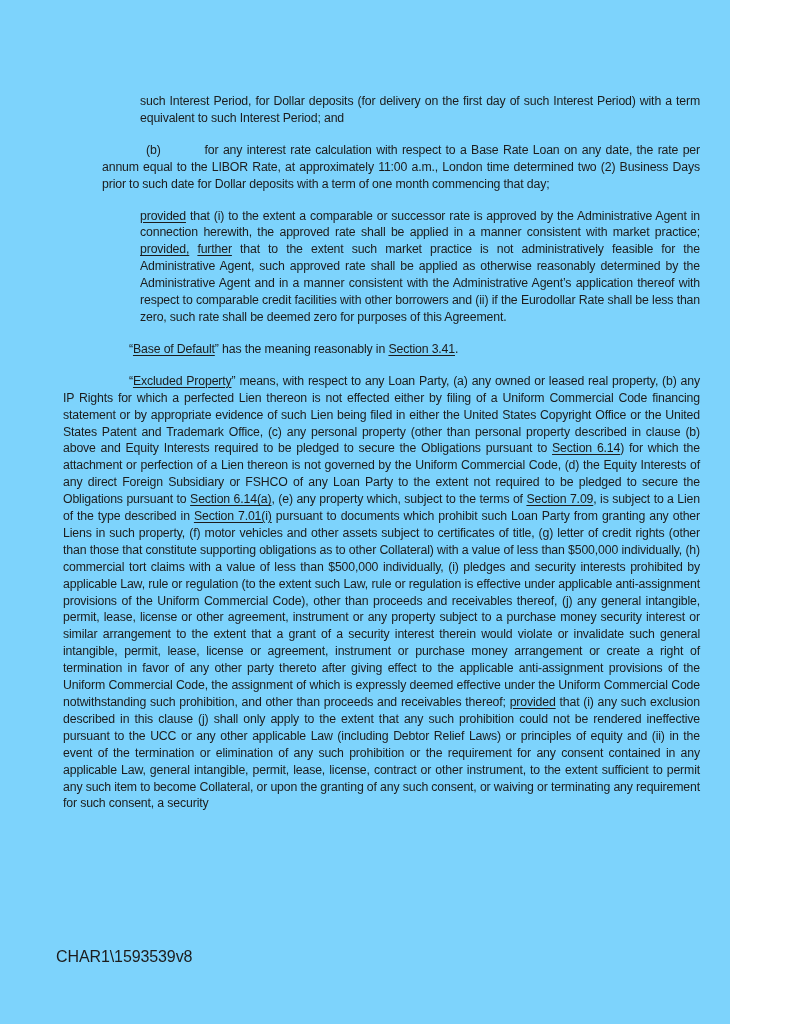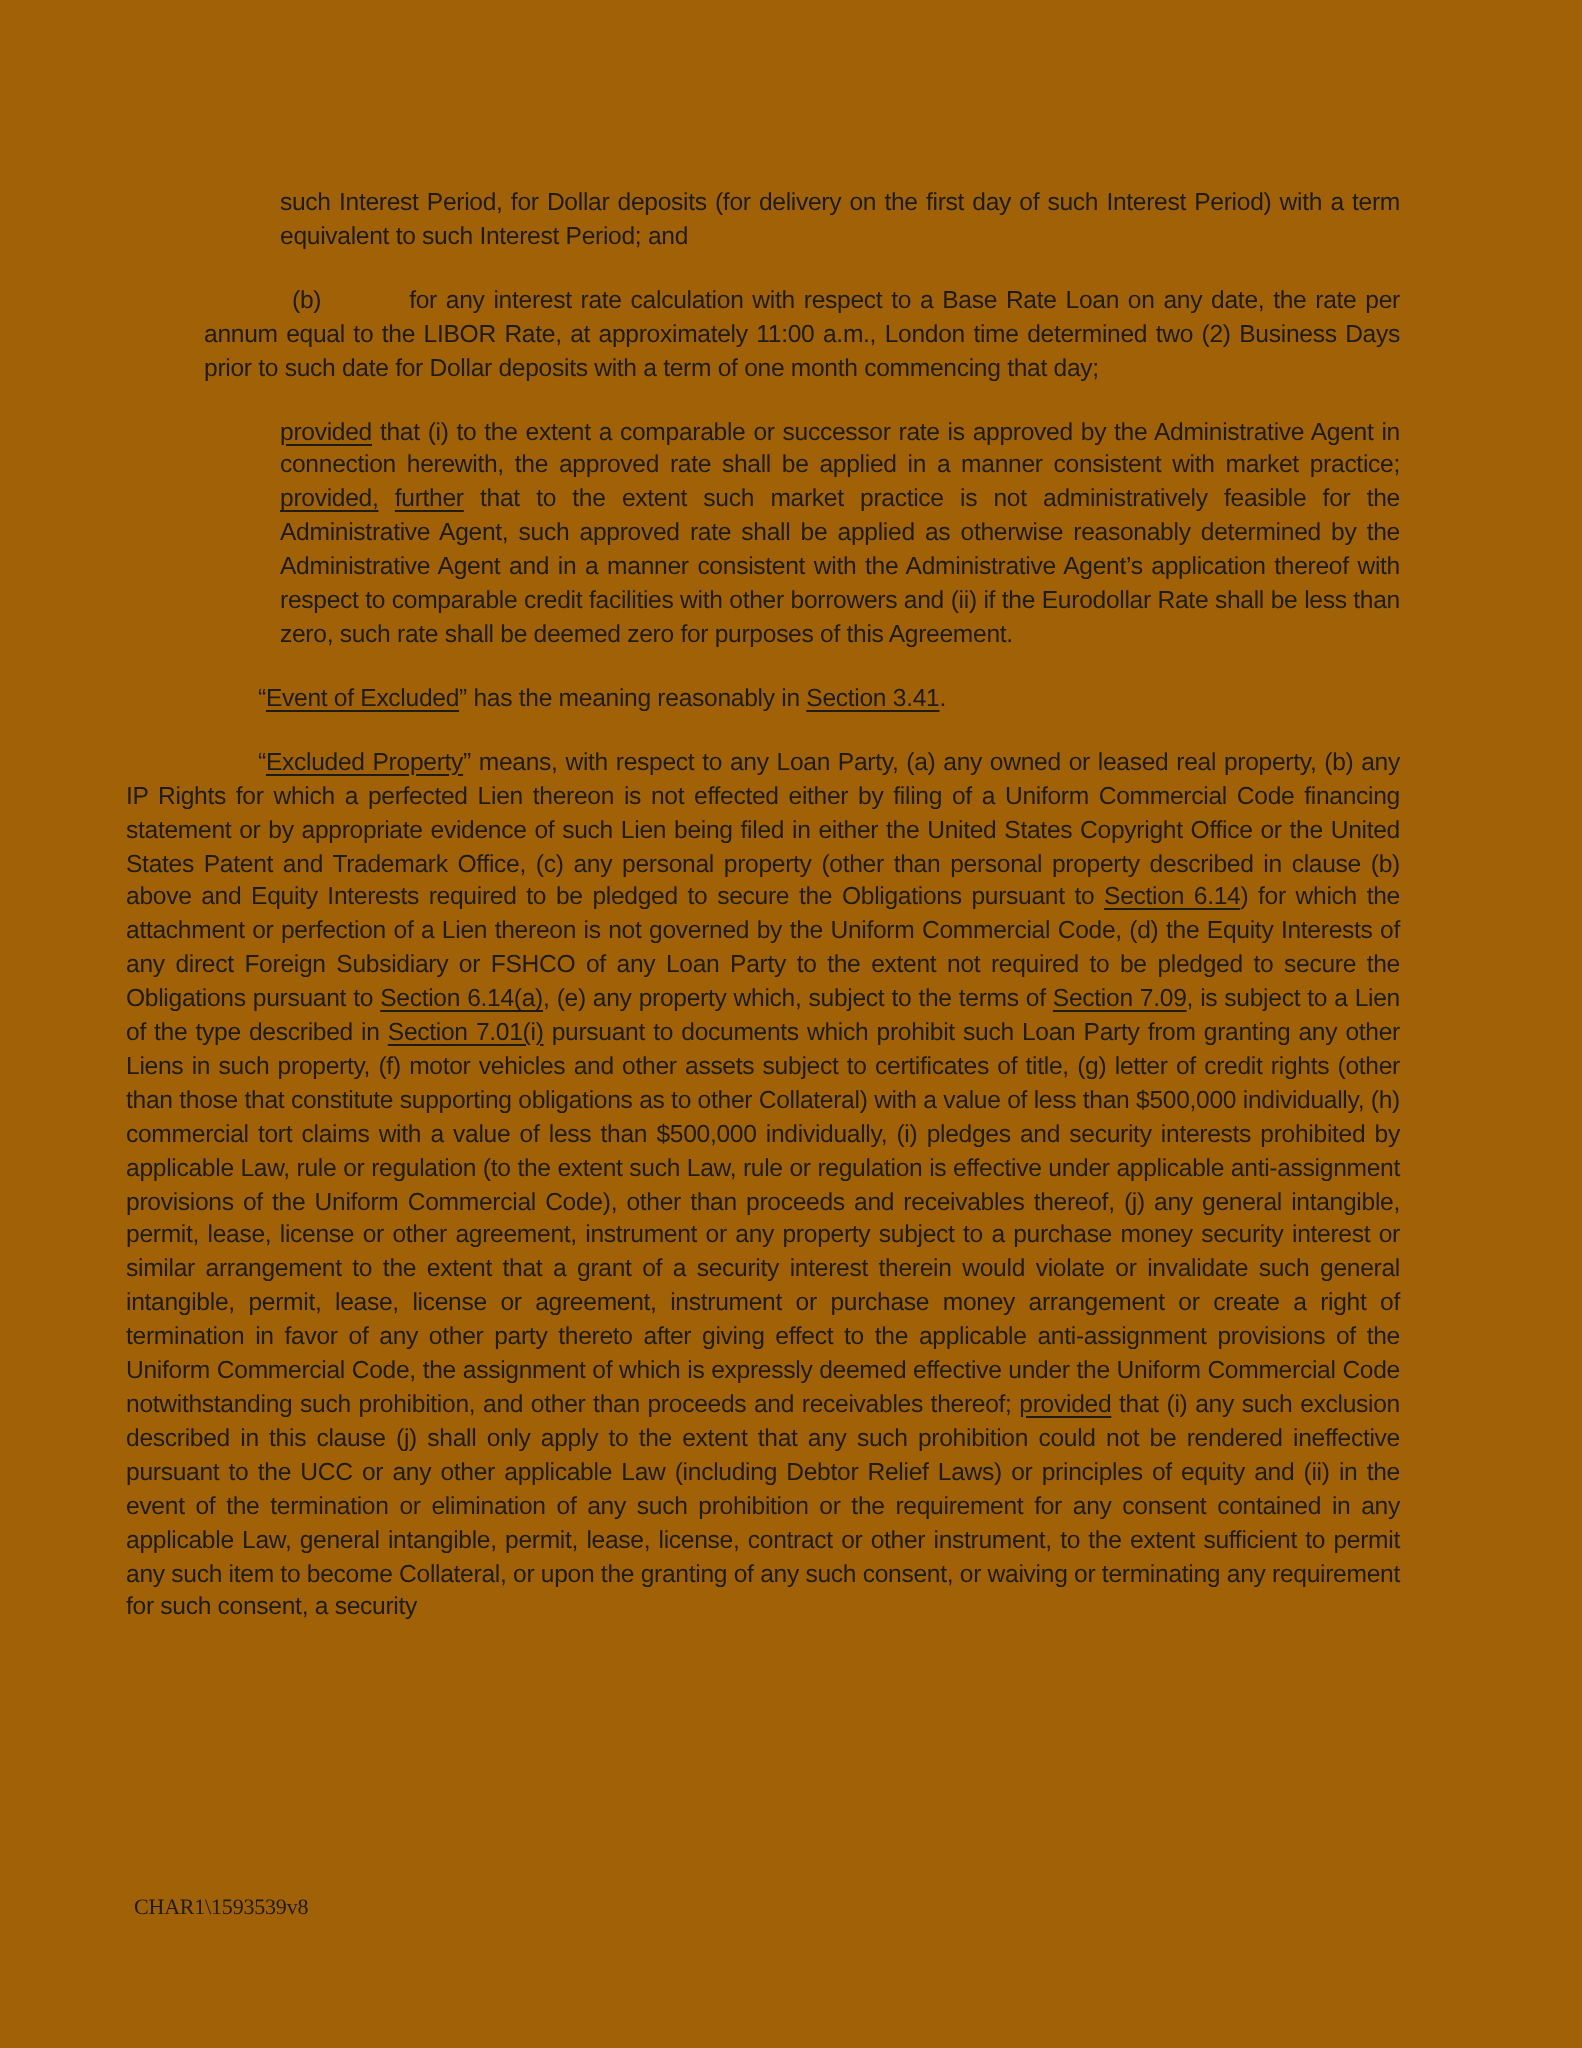--- a/index.html
+++ b/index.html
@@ -3,22 +3,22 @@
 <meta charset="utf-8">
 <style>
   html, body { margin: 0; padding: 0; }
   body {
     width: 791px; height: 1024px;
     background: #ffffff;
     font-family: "Liberation Sans", sans-serif;
   }
   .page {
     position: relative;
-    width: 791px; height: 1024px;
-    background: #a16207;
+    width: 730px; height: 1024px;
+    background: #7dd3fc;
     overflow: hidden;
   }
   .doc-body {
     position: absolute;
     left: 63px; top: 93px; width: 637px;
     color: #1c1c1c;
     font-size: 12.3px;
     line-height: 16.9px;
     letter-spacing: -0.15px;
     text-align: justify;
@@ -31,32 +31,31 @@
   .tab { display: inline-block; width: 44px; }
   .page-number {
     position: absolute;
     left: 0; top: 928px; width: 791px;
     text-align: center;
     font-size: 12.3px;
     color: #1c1c1c;
   }
   .footer-ref {
     position: absolute;
-    left: 67px; top: 948px;
-    font-size: 11px;
+    left: 56px; top: 948px;
+    font-size: 16px;
     letter-spacing: -0.1px;
     color: #1c1c1c;
-    font-family: Liberation Serif, serif;
   }
 </style>
 </head>
 <body>
 
 <div class="page">
   <main class="doc-body" id="doc-body">
       <p class="para block"><span>such Interest Period, for Dollar deposits (for delivery on the first day of such Interest Period) with a term equivalent to such Interest Period; and</span></p>
       <p class="para block-sub"><span class="tab"></span><span>(b)</span><span class="tab"></span><span>for any interest rate calculation with respect to a Base Rate Loan on any date, the rate per annum equal to the LIBOR Rate, at approximately 11:00 a.m., London time determined two (2) Business Days prior to such date for Dollar deposits with a term of one month commencing that day;</span></p>
       <p class="para block"><span class="u">provided</span><span> that (i) to the extent a comparable or successor rate is approved by the Administrative Agent in connection herewith, the approved rate shall be applied in a manner consistent with market practice; </span><span class="u">provided,</span><span> </span><span class="u">further</span><span> that to the extent such market practice is not administratively feasible for the Administrative Agent, such approved rate shall be applied as otherwise reasonably determined by the Administrative Agent and in a manner consistent with the Administrative Agent’s application thereof with respect to comparable credit facilities with other borrowers and (ii) if the Eurodollar Rate shall be less than zero, such rate shall be deemed zero for purposes of this Agreement.</span></p>
-      <p class="para definition"><span>“</span><span class="u">Event of Excluded</span><span>” has the meaning reasonably in </span><span class="u">Section 3.41</span><span>.</span></p>
+      <p class="para definition"><span>“</span><span class="u">Base of Default</span><span>” has the meaning reasonably in </span><span class="u">Section 3.41</span><span>.</span></p>
       <p class="para definition"><span>“</span><span class="u">Excluded Property</span><span>” means, with respect to any Loan Party, (a) any owned or leased real property, (b) any IP Rights for which a perfected Lien thereon is not effected either by filing of a Uniform Commercial Code financing statement or by appropriate evidence of such Lien being filed in either the United States Copyright Office or the United States Patent and Trademark Office, (c) any personal property (other than personal property described in clause (b) above and Equity Interests required to be pledged to secure the Obligations pursuant to </span><span class="u">Section 6.14</span><span>) for which the attachment or perfection of a Lien thereon is not governed by the Uniform Commercial Code, (d) the Equity Interests of any direct Foreign Subsidiary or FSHCO of any Loan Party to the extent not required to be pledged to secure the Obligations pursuant to </span><span class="u">Section 6.14(a)</span><span>, (e) any property which, subject to the terms of </span><span class="u">Section 7.09</span><span>, is subject to a Lien of the type described in </span><span class="u">Section 7.01(i)</span><span> pursuant to documents which prohibit such Loan Party from granting any other Liens in such property, (f) motor vehicles and other assets subject to certificates of title, (g) letter of credit rights (other than those that constitute supporting obligations as to other Collateral) with a value of less than $500,000 individually, (h) commercial tort claims with a value of less than $500,000 individually, (i) pledges and security interests prohibited by applicable Law, rule or regulation (to the extent such Law, rule or regulation is effective under applicable anti-assignment provisions of the Uniform Commercial Code), other than proceeds and receivables thereof, (j) any general intangible, permit, lease, license or other agreement, instrument or any property subject to a purchase money security interest or similar arrangement to the extent that a grant of a security interest therein would violate or invalidate such general intangible, permit, lease, license or agreement, instrument or purchase money arrangement or create a right of termination in favor of any other party thereto after giving effect to the applicable anti-assignment provisions of the Uniform Commercial Code, the assignment of which is expressly deemed effective under the Uniform Commercial Code notwithstanding such prohibition, and other than proceeds and receivables thereof; </span><span class="u">provided</span><span> that (i) any such exclusion described in this clause (j) shall only apply to the extent that any such prohibition could not be rendered ineffective pursuant to the UCC or any other applicable Law (including Debtor Relief Laws) or principles of equity and (ii) in the event of the termination or elimination of any such prohibition or the requirement for any consent contained in any applicable Law, general intangible, permit, lease, license, contract or other instrument, to the extent sufficient to permit any such item to become Collateral, or upon the granting of any such consent, or waiving or terminating any requirement for such consent, a security</span></p>
     </main>
   <div class="footer-ref">CHAR1\1593539v8</div>
 </div>
 
 </body></html>

